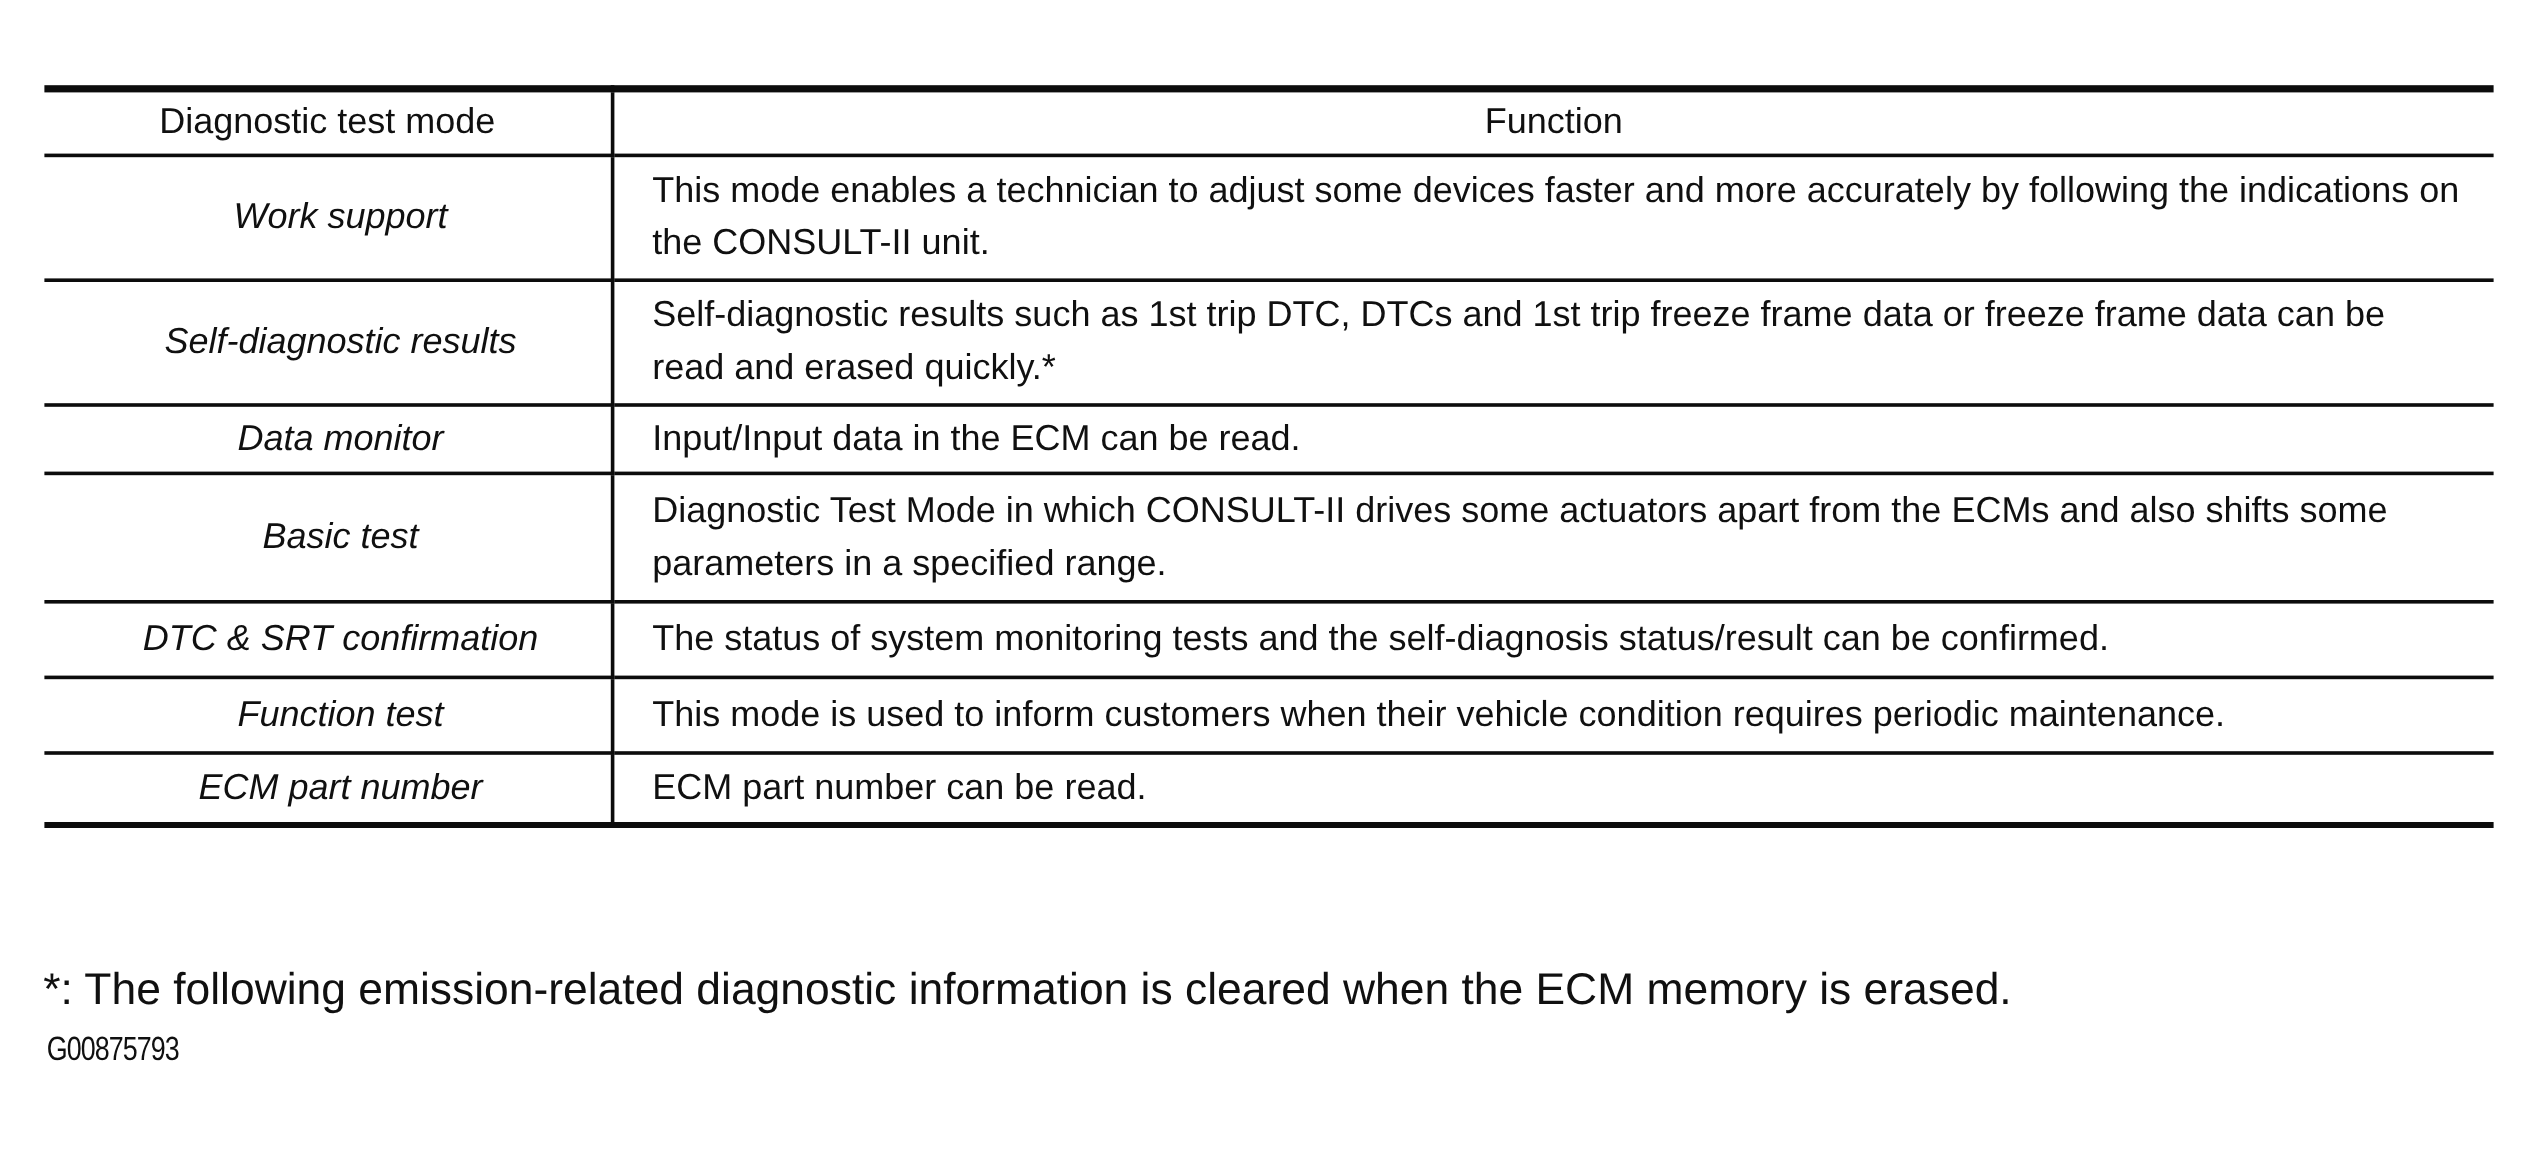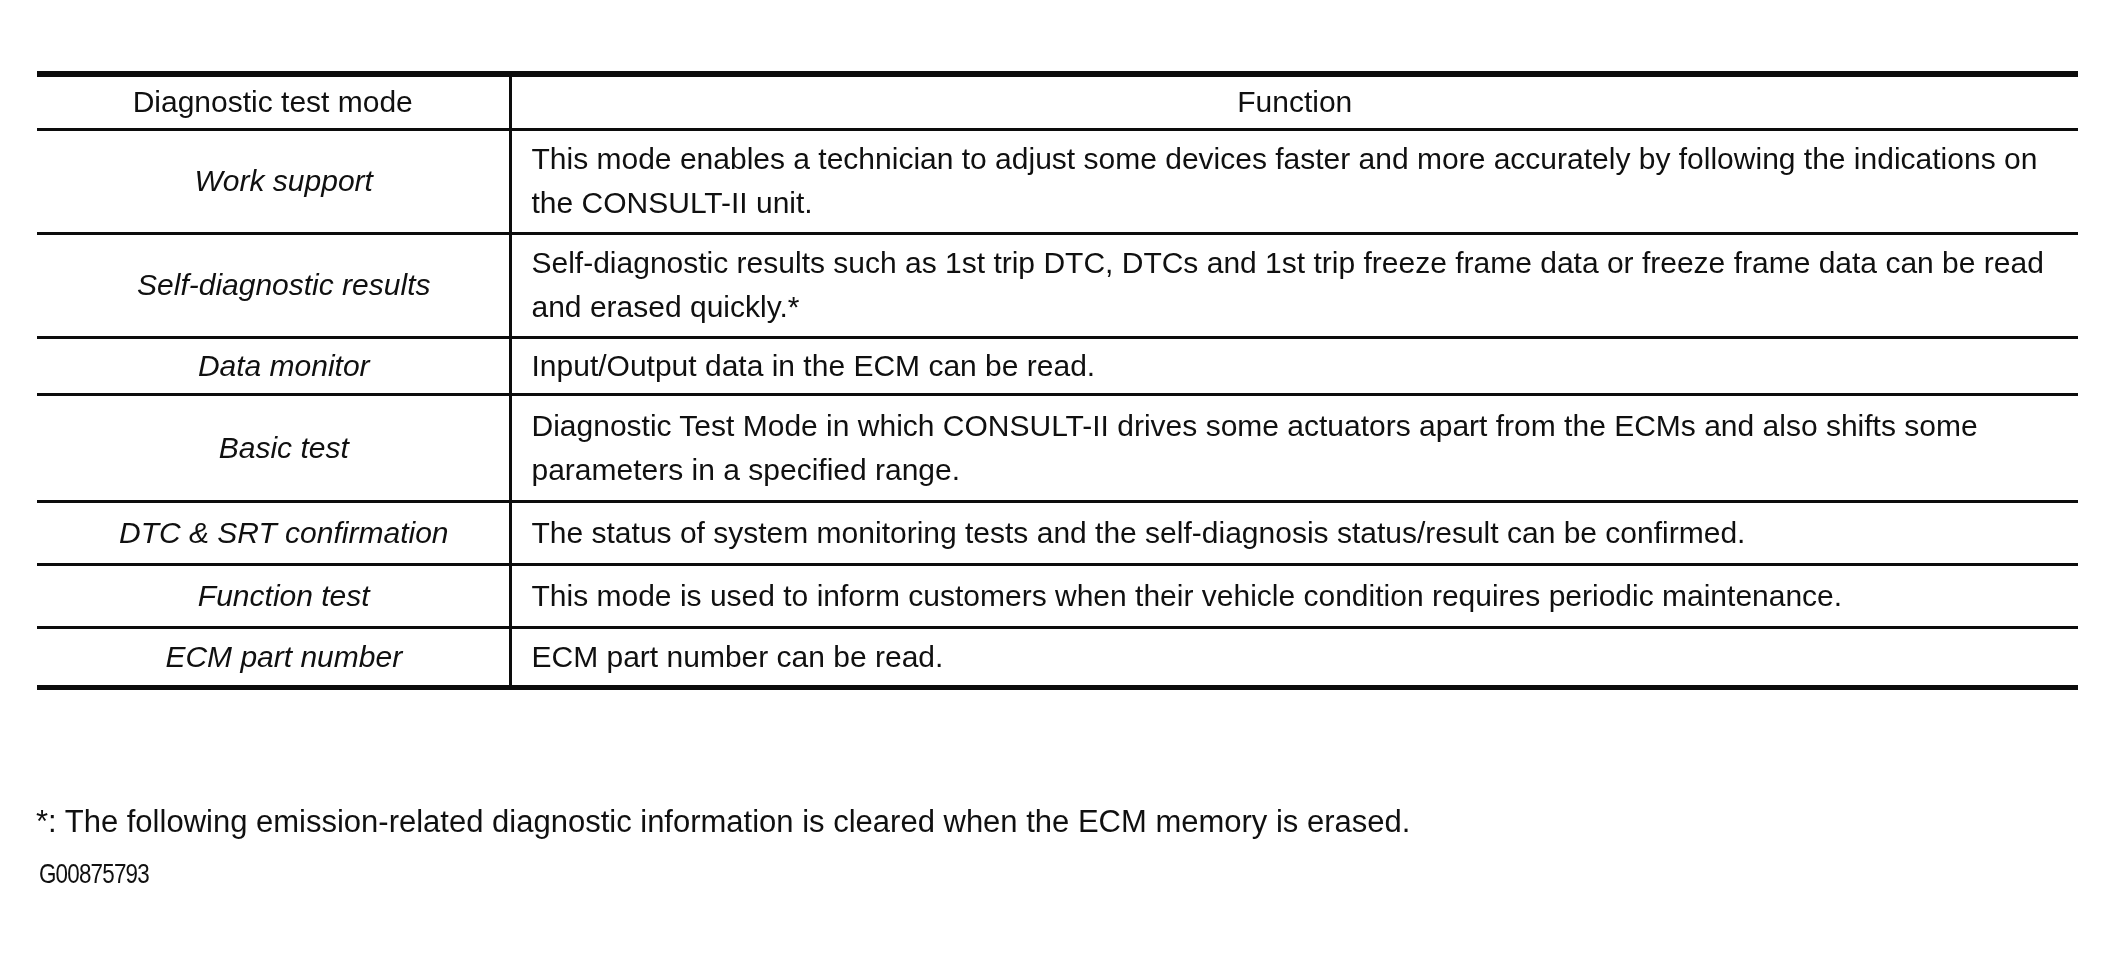--- a/index.html
+++ b/index.html
@@ -39,35 +39,35 @@
     text-align: center;
     font-weight: 400;
     height: 55px;
   }
   td.mode-cell {
     padding-left: 22px;
     text-align: center;
     font-style: italic;
   }
   td.func-cell {
-    padding-left: 20px;
+    padding-left: 32px;
     padding-right: 28px;
     line-height: 44px;
     text-align: left;
   }
   tr.h104 { height: 104px; }
   tr.h102 { height: 102px; }
   tr.h107 { height: 107px; }
   tr.h63  { height: 63px; }
   tr.h60  { height: 60px; }
   tr.h57  { height: 57px; }
   .footnote {
     position: absolute;
     left: 36px; top: 804px;
-    font-size: 31px;
+    font-size: 37px;
     color: #101010;
     white-space: nowrap;
     text-align: center;
   }
   .figure-id {
     position: absolute;
     left: 39px; top: 858px;
     font-size: 28px;
     color: #101010;
     letter-spacing: -1px;
@@ -92,21 +92,21 @@
       <tr class="h104">
         <td class="mode-cell">Work support</td>
         <td class="func-cell">This mode enables a technician to adjust some devices faster and more accurately by following the indications on the CONSULT-II unit.</td>
       </tr>
       <tr class="h104">
         <td class="mode-cell">Self-diagnostic results</td>
         <td class="func-cell">Self-diagnostic results such as 1st trip DTC, DTCs and 1st trip freeze frame data or freeze frame data can be read and erased quickly.*</td>
       </tr>
       <tr class="h57">
         <td class="mode-cell">Data monitor</td>
-        <td class="func-cell">Input/Output data in the ECM can be read.</td>
+        <td class="func-cell">Input/Input data in the ECM can be read.</td>
       </tr>
       <tr class="h107">
         <td class="mode-cell">Basic test</td>
         <td class="func-cell">Diagnostic Test Mode in which CONSULT-II drives some actuators apart from the ECMs and also shifts some parameters in a specified range.</td>
       </tr>
       <tr class="h63">
         <td class="mode-cell">DTC &amp; SRT confirmation</td>
         <td class="func-cell">The status of system monitoring tests and the self-diagnosis status/result can be confirmed.</td>
       </tr>
       <tr class="h63">

